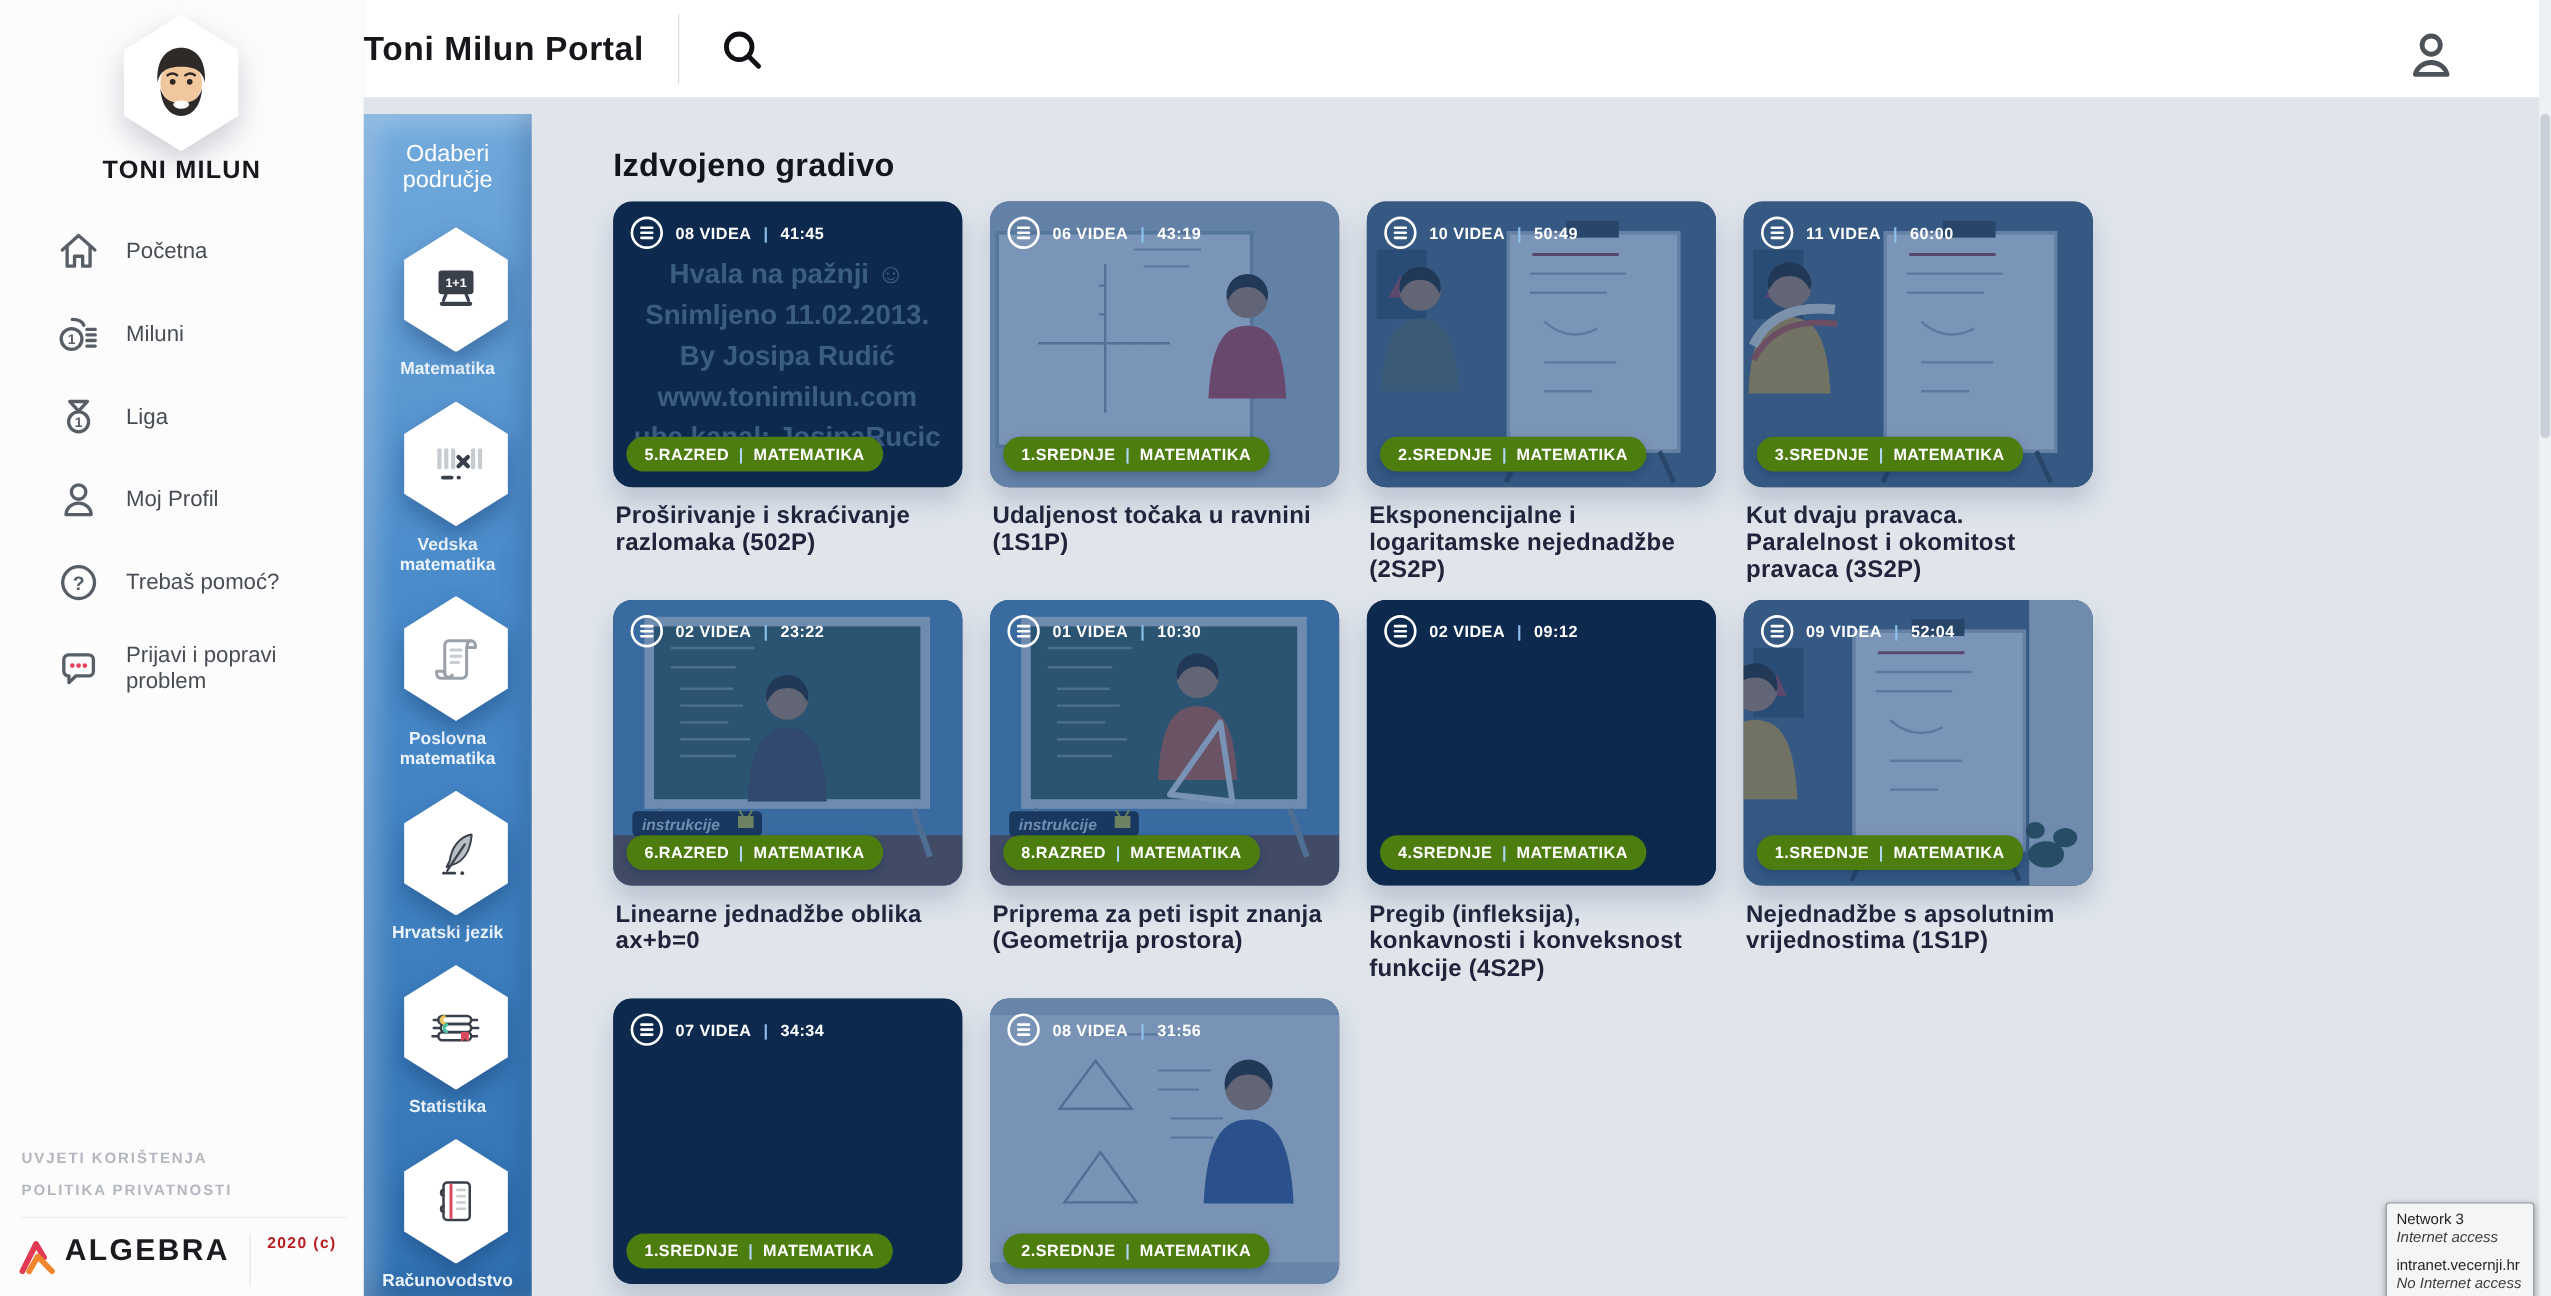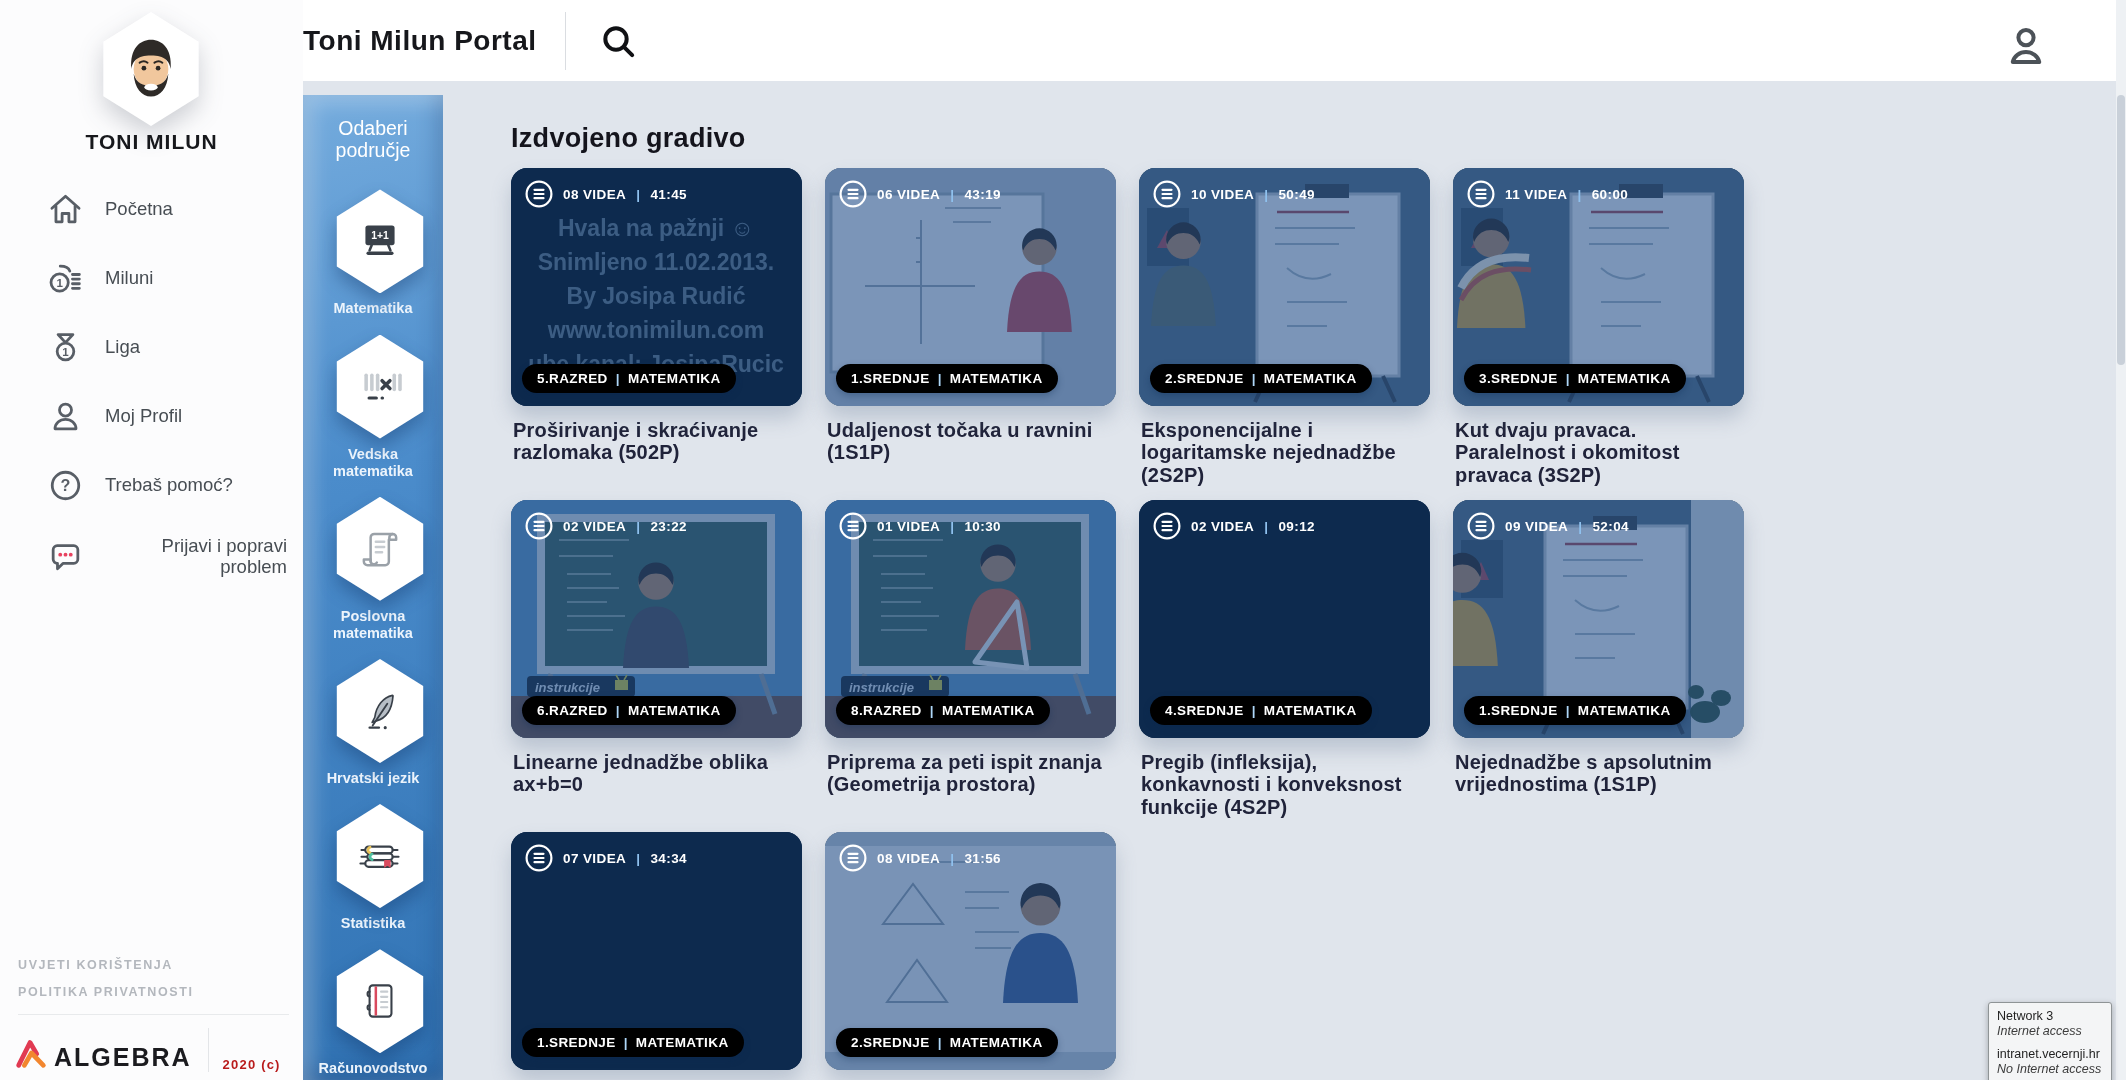--- a/index.html
+++ b/index.html
@@ -12,30 +12,30 @@
   
   #left-sidebar { position:absolute; left:0; top:0; width:303px; height:1080px; background:#fcfcfd; z-index:3; }
   .avatar-hex { position:absolute; left:98px; top:12px; width:106px; height:114px;
     filter:drop-shadow(0 10px 12px rgba(40,50,70,.22)); }
   .avatar-hex .hexbg { width:100%; height:100%; background:#fff;
     clip-path:polygon(50% 0,95% 26%,95% 74%,50% 100%,5% 74%,5% 26%);
     display:flex; align-items:center; justify-content:center; }
   .avatar-hex svg { width:76px; height:82px; }
   .profile-name { position:absolute; top:130px; left:0; width:100%; text-align:center;
     font-size:21px; font-weight:bold; letter-spacing:1px; color:#17181c; }
-  #nav-list { position:absolute; top:190px; left:0; right:16px;text-align:right; }
+  #nav-list { position:absolute; top:190px; left:0; right:16px; }
   .nav-item { display:flex; align-items:center; gap:21px; padding-left:46px; margin-bottom:31px; cursor:pointer; }
   .nav-ic { width:38px; height:38px; flex:0 0 38px; display:flex; align-items:center; justify-content:center; }
   .nav-svg { width:37px; height:37px; fill:none; stroke:#585e66; stroke-width:1.8; stroke-linecap:round; stroke-linejoin:round; }
   .nav-label { font-size:18.5px; color:#474d53; line-height:1.15; max-width:190px; }
   .sidebar-footer { position:absolute; bottom:8px; left:0; width:100%; }
   .footer-link { display:block; font-size:12.5px; font-weight:bold; letter-spacing:1.6px;
     color:#b3b7bd; margin:0 0 13px 18px; text-decoration:none; cursor:pointer; }
   .footer-divider { height:1px; background:#e8eaec; margin:15px 14px 13px 18px; }
-  .footer-brand-row { display:flex; align-items:flex-end; margin-left:12px; }
+  .footer-brand-row { display:flex; align-items:flex-start; margin-left:12px; }
   .alg-svg { width:38px; height:38px; }
   .algebra-text { font-size:25px; font-weight:bold; letter-spacing:2px; color:#1b1b1f; margin-left:4px; }
   .brand-divider { width:1px; height:44px; background:#e3e5e8; margin:0 14px 0 16px; }
   .copyright { font-size:13px; font-weight:bold; letter-spacing:1.2px; color:#b91c1c; }
   
   #top-header { position:absolute; left:303px; top:0; right:0; height:81px; background:#ffffff; z-index:2;
     display:flex; align-items:center; }
   .portal-title { font-size:28px; font-weight:bold; color:#16171b; letter-spacing:.5px; margin-left:0px; }
   .header-divider { width:1px; height:58px; background:#dadde1; margin-left:28px; }
   .icon-btn { background:none; border:0; cursor:pointer; display:flex; align-items:center; justify-content:center; }
@@ -64,21 +64,21 @@
     display:grid; grid-template-columns:repeat(4,291px); column-gap:23px; grid-auto-rows:332px; }
   .card { cursor:pointer; }
   .thumb { position:relative; width:291px; height:238px; border-radius:16px; overflow:hidden;
     background:#0d2a4e; box-shadow:0 12px 20px rgba(90,110,140,.28); }
   .scene { position:absolute; inset:0; width:291px; height:238px; display:block; }
   .badge { position:absolute; top:11px; left:13px; display:flex; align-items:center; gap:9px;
     color:#fff; font-weight:bold; font-size:13.5px; letter-spacing:.4px; }
   .pl-ic { width:30px; height:30px; display:flex; }
   .pl-svg { width:30px; height:30px; fill:none; stroke:#fff; stroke-width:2.2; stroke-linecap:round; }
   .b-sep { color:#8fc1ee; margin:0 1px; }
-  .pill { position:absolute; left:11px; bottom:13px; background:#000000; color:#fff; font-weight:bold;
+  .pill { position:absolute; left:11px; bottom:13px; background:#4d7c0f; color:#fff; font-weight:bold;
     font-size:13.5px; letter-spacing:.4px; padding:7px 15px; border-radius:999px;
     display:flex; gap:8px; align-items:center; box-shadow:0 3px 7px rgba(10,40,80,.3); }
   .pill-sep { color:#aed7f8; }
   .card-title { margin:13px 2px 0; font-size:20px; line-height:1.12; color:#20233a; font-weight:bold; letter-spacing:.2px; }
   
   #scrollbar { position:absolute; right:0; top:0; width:10px; height:1080px; background:#eef1f4; z-index:6; }
   #scrollbar .thumb-bar { position:absolute; left:1px; top:95px; width:8px; height:270px; border-radius:4px; background:#c9d0d9; }
   
   #net-popup { position:absolute; left:1988px; top:1002px; width:124px; height:96px; z-index:7;
     background:#f4f5f6; border:1px solid #8f9496; border-radius:3px;

